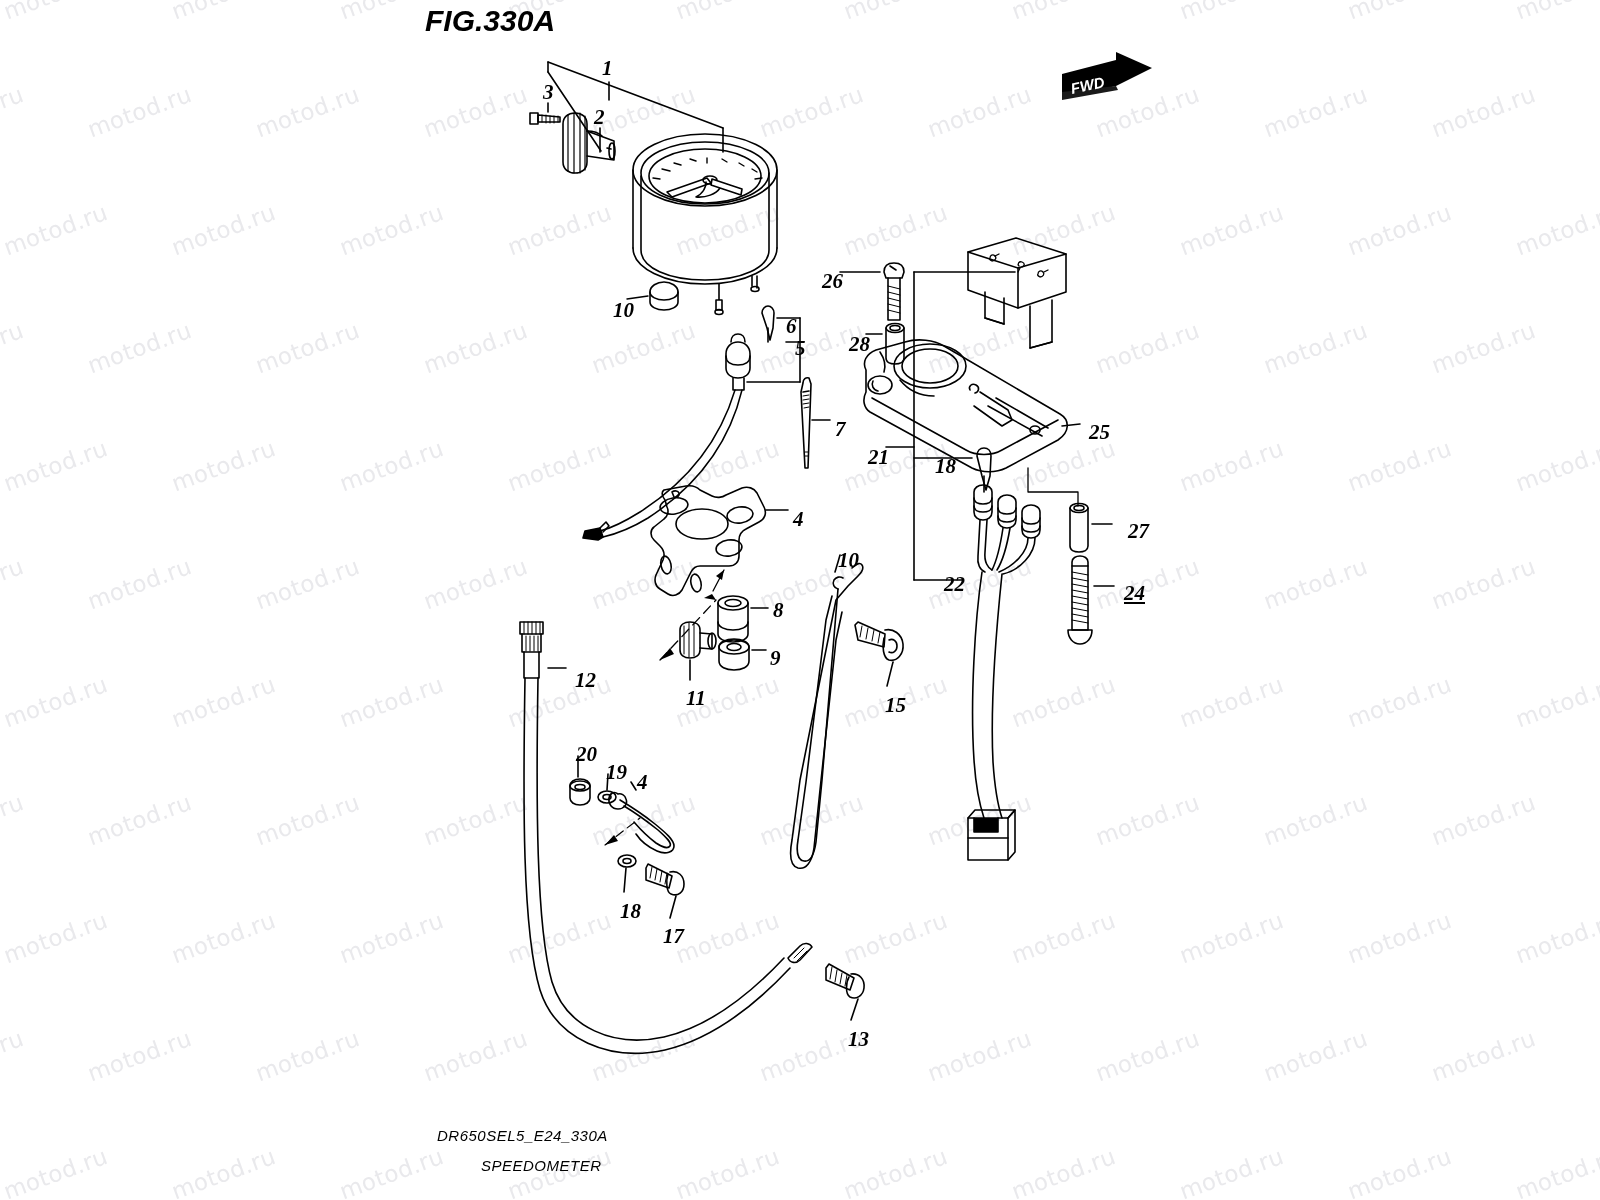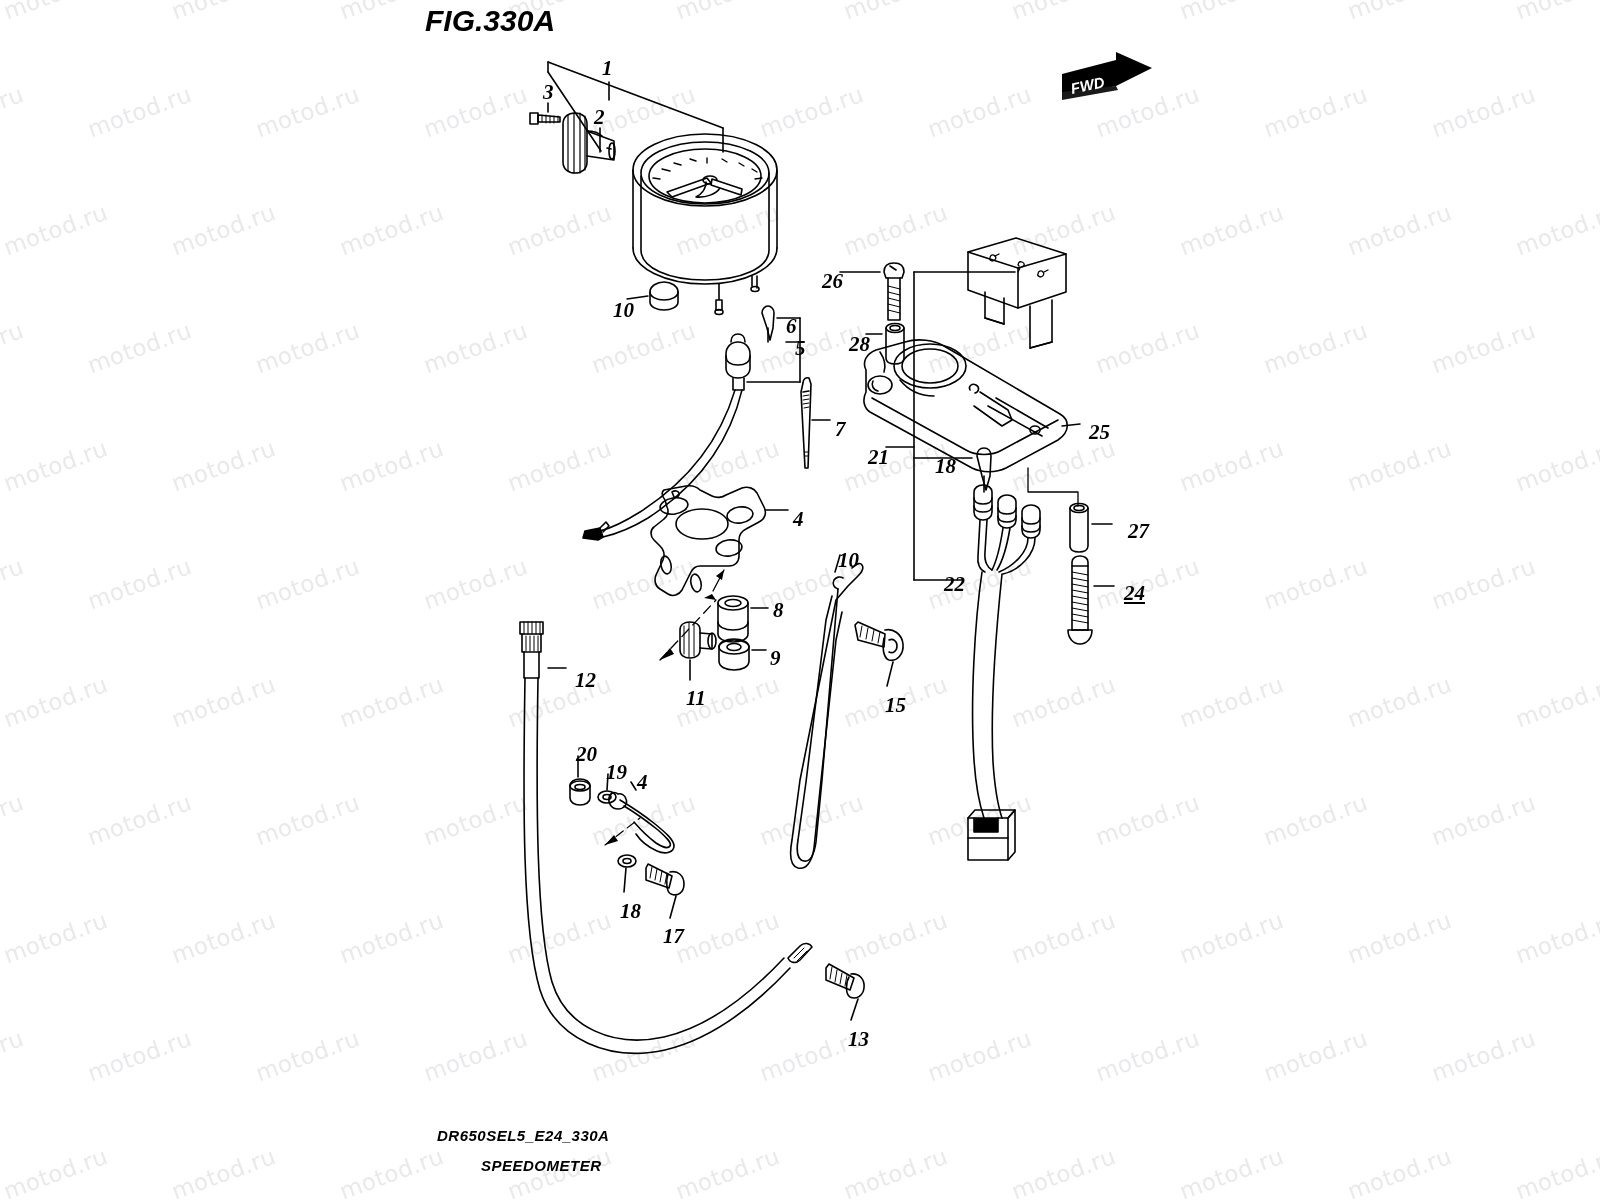--- a/index.html
+++ b/index.html
@@ -35,21 +35,21 @@
   }
   #fig-title{
     position:absolute;left:425px;top:4px;z-index:4;
     font-family:"Liberation Sans","DejaVu Sans",sans-serif;
     font-style:italic;font-weight:700;font-size:30px;color:#000;
     letter-spacing:0px;white-space:nowrap;
   }
   .caption{
     position:absolute;z-index:4;
     font-family:"Liberation Sans","DejaVu Sans",sans-serif;
-    font-style:italic;font-weight:700;font-size:15px;color:#000;
+    font-style:italic;font-weight:400;font-size:15px;color:#000;
     white-space:nowrap;letter-spacing:.5px;
   }
   #cap-code{left:437px;top:1127px;}
   #cap-name{left:437px;top:1157px;margin-left:44px;}
   #fwd-sign{position:absolute;left:1056px;top:52px;z-index:4;}
 </style>
 </head>
 <body>
 
 <div id="watermark">

